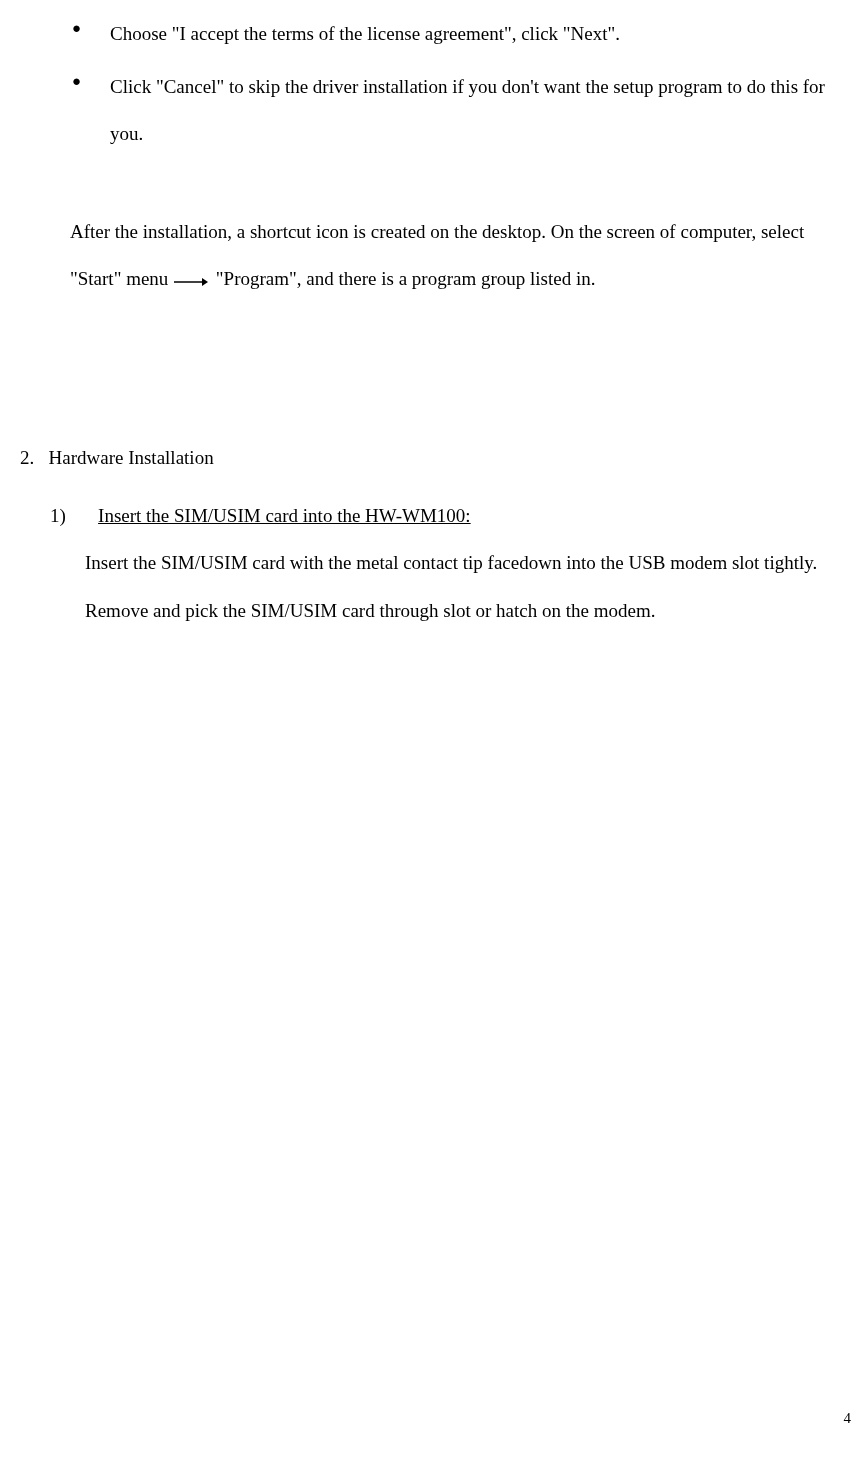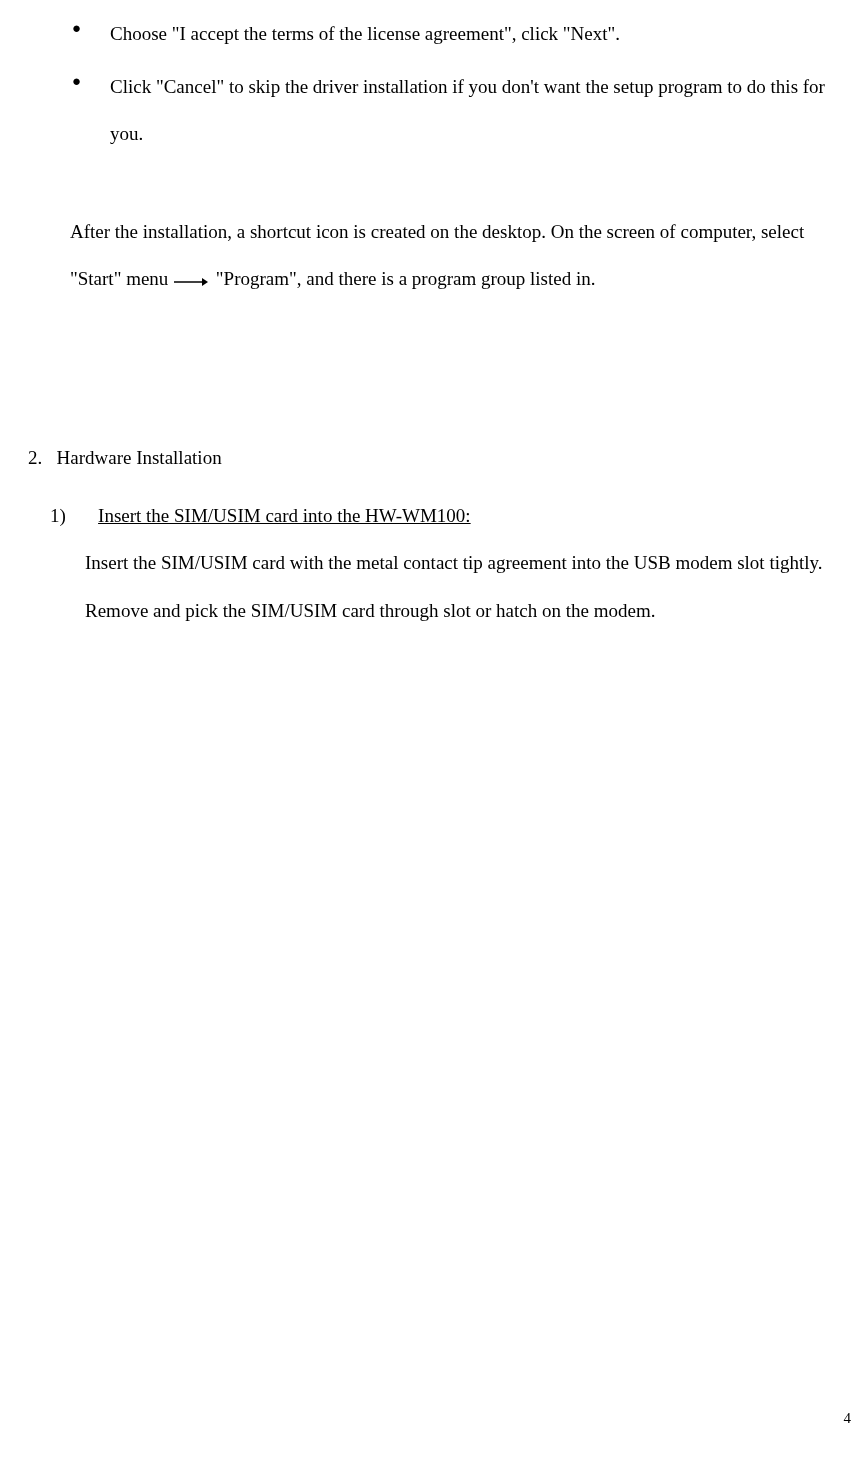--- a/index.html
+++ b/index.html
@@ -35,21 +35,21 @@
       font-size: 15px;
     }
     .paragraph-after-list {
       margin-left: 55px;
       margin-top: 50px;
       margin-right: 10px;
       font-family: Liberation Serif, serif;
     }
     .section-heading {
       margin-top: 130px;
-      margin-left: 13px;
+      margin-left: 5px;
     }
     .sub-item {
       margin-left: 35px;
       margin-top: 10px;
     }
     .sub-item-number {
       display: inline;
     }
     .sub-item-title {
       display: inline;
@@ -100,16 +100,16 @@
   <span>&nbsp;</span>
   <span>Hardware Installation</span>
 </div>
 
 <div class="sub-item">
   <span class="sub-item-number">1)</span>
   <span>&nbsp;</span>
   <span class="sub-item-title">Insert the SIM/USIM card into the HW-WM100:</span>
 </div>
 
-<p class="sub-item-body">Insert the SIM/USIM card with the metal contact tip agreement into the USB modem slot tightly.</p>
+<p class="sub-item-body">Insert the SIM/USIM card with the metal contact tip facedown into the USB modem slot tightly.</p>
 <p class="sub-item-body">Remove and pick the SIM/USIM card through slot or hatch on the modem.</p>
 
 <div class="page-number">4</div>
 
 </body></html>

